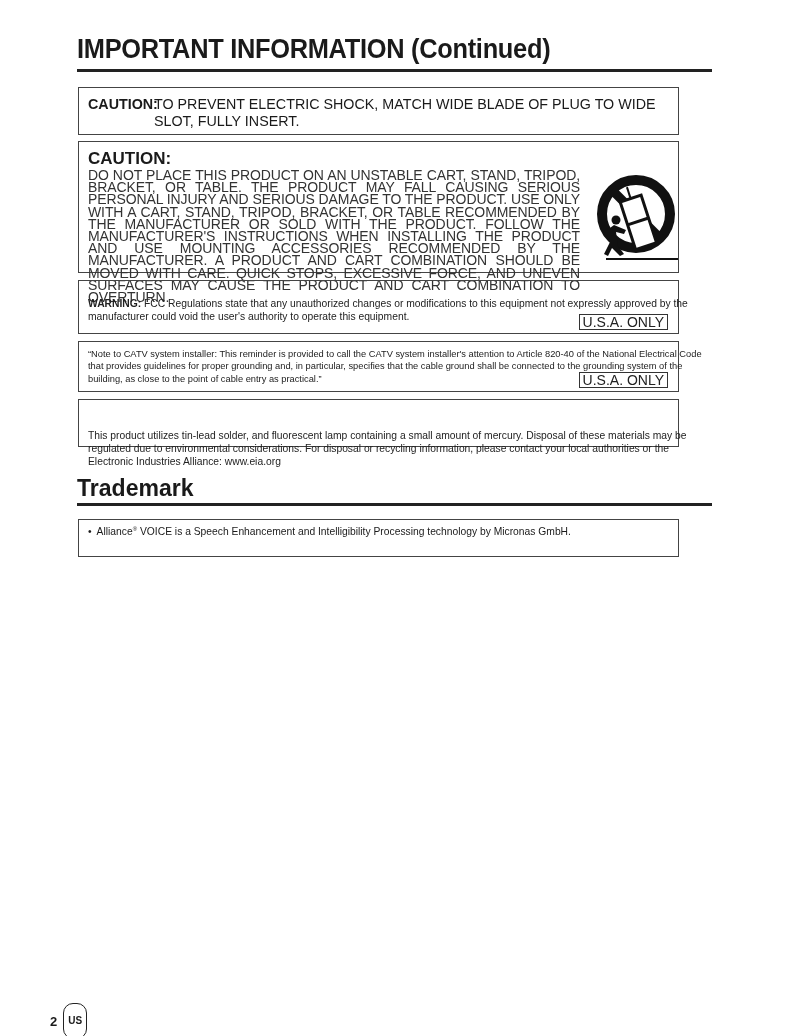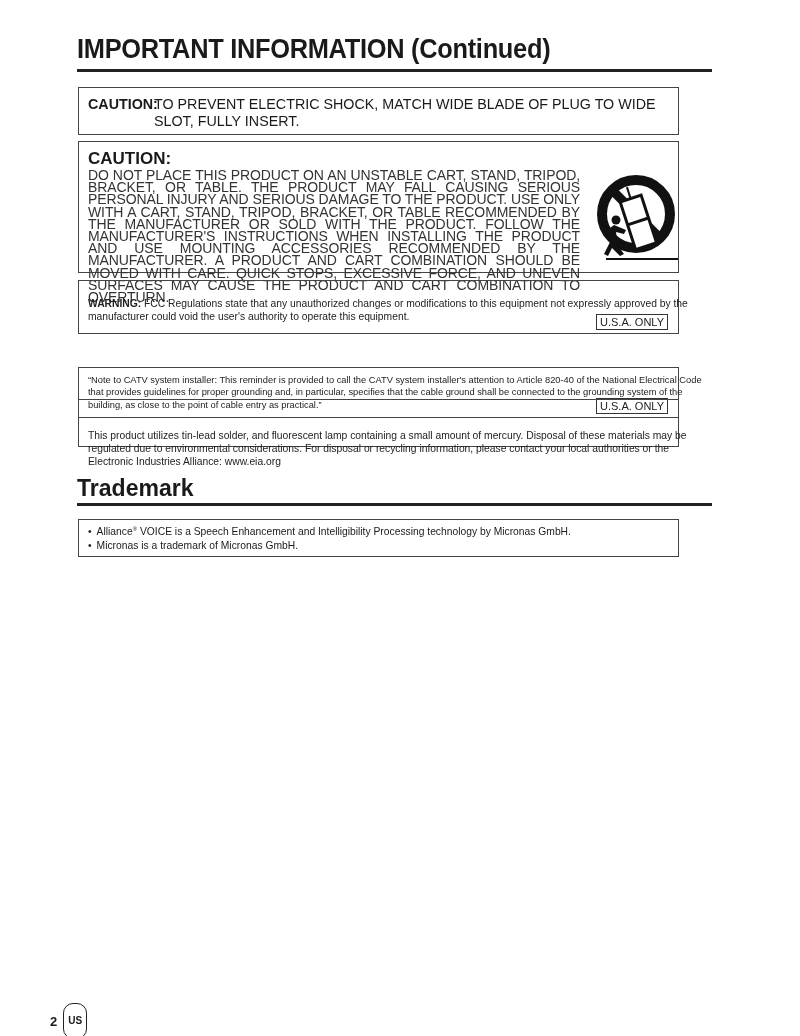--- a/index.html
+++ b/index.html
@@ -10,23 +10,23 @@
   .caution1 { top: 87px; height: 48px; font-size: 14.3px; }
   .caution1 .lbl { position: absolute; left: 9px; top: 8px; font-weight: bold; }
   .caution1 .txt { position: absolute; left: 75px; top: 8px; width: 530px; line-height: 17px; }
   .caution2 { top: 141px; height: 132px; }
   .caution2 .ttl { position: absolute; left: 9px; top: 7px; font-size: 17px; font-weight: bold; }
   .caution2 .body { position: absolute; left: 9px; top: 27px; width: 492px; font-size: 14px; line-height: 12.2px; text-align: justify; letter-spacing: -0.1px; color: #333; }
   .caution2 .pic { position: absolute; left: 517px; top: 28px; width: 84px; height: 98px; }
   .small { font-size: 10.3px; line-height: 13.2px; color: #222; }
   .warn { top: 280px; height: 54px; }
   .warn .txt { position: absolute; left: 9px; top: 16px; width: 600px; }
-  .catv { top: 341px; height: 51px; margin-top: 26px; }
+  .catv { top: 341px; height: 51px; }
   .catv .txt { position: absolute; left: 9px; top: 6px; width: 615px; font-size: 9.3px; line-height: 12.4px; }
-  .usa { position: absolute; right: 10px; border: 1px solid #333; font-size: 11px; padding: 1px 3px; line-height: 12px; }
+  .usa { position: absolute; right: 10px; border: 1px solid #333; font-size: 14px; padding: 1px 3px; line-height: 12px; }
   .warn .usa { top: 33px; }
   .catv .usa { top: 30px; }
   .lead { top: 399px; height: 48px; }
   .lead .txt { position: absolute; left: 9px; top: 5px; width: 620px; margin-top: 24px; }
   .h2 { position: absolute; left: 77px; top: 474px; font-size: 24px; font-weight: bold; transform: scaleX(0.96); transform-origin: left top; }
   .tm { top: 519px; height: 38px; }
   .tm ul { list-style: none; margin: 0; padding: 0; position: absolute; left: 9px; top: 5px; font-size: 10.3px; line-height: 13.5px; }
   .tm li::before { content: "\2022"; margin-right: 5px; }
   sup { font-size: 6px; vertical-align: top; line-height: 8px; }
   .pagenum { position: absolute; left: 50px; top: 1003px; font-size: 13px; font-weight: bold; display: flex; align-items: center; gap: 6px; }
@@ -73,20 +73,19 @@
 <div class="box lead small">
   <div class="txt">This product utilizes tin-lead solder, and fluorescent lamp containing a small amount of mercury. Disposal of these materials may be regulated due to environmental considerations. For disposal or recycling information, please contact your local authorities or the Electronic Industries Alliance: www.eia.org</div>
 </div>
 
 <div class="h2">Trademark</div>
 <div class="rule" style="top:503px;"></div>
 
 <div class="box tm">
   <ul>
     <li><span>Alliance</span><sup>®</sup><span> VOICE is a Speech Enhancement and Intelligibility Processing technology by Micronas GmbH.</span></li>
-    <li><span>Micronas is a trademark of Micronas GmbH.</span></li>
   </ul>
 </div>
 
 <div class="pagenum">
   <span>2</span>
   <span class="badge">US</span>
 </div>
 
 </body></html>

